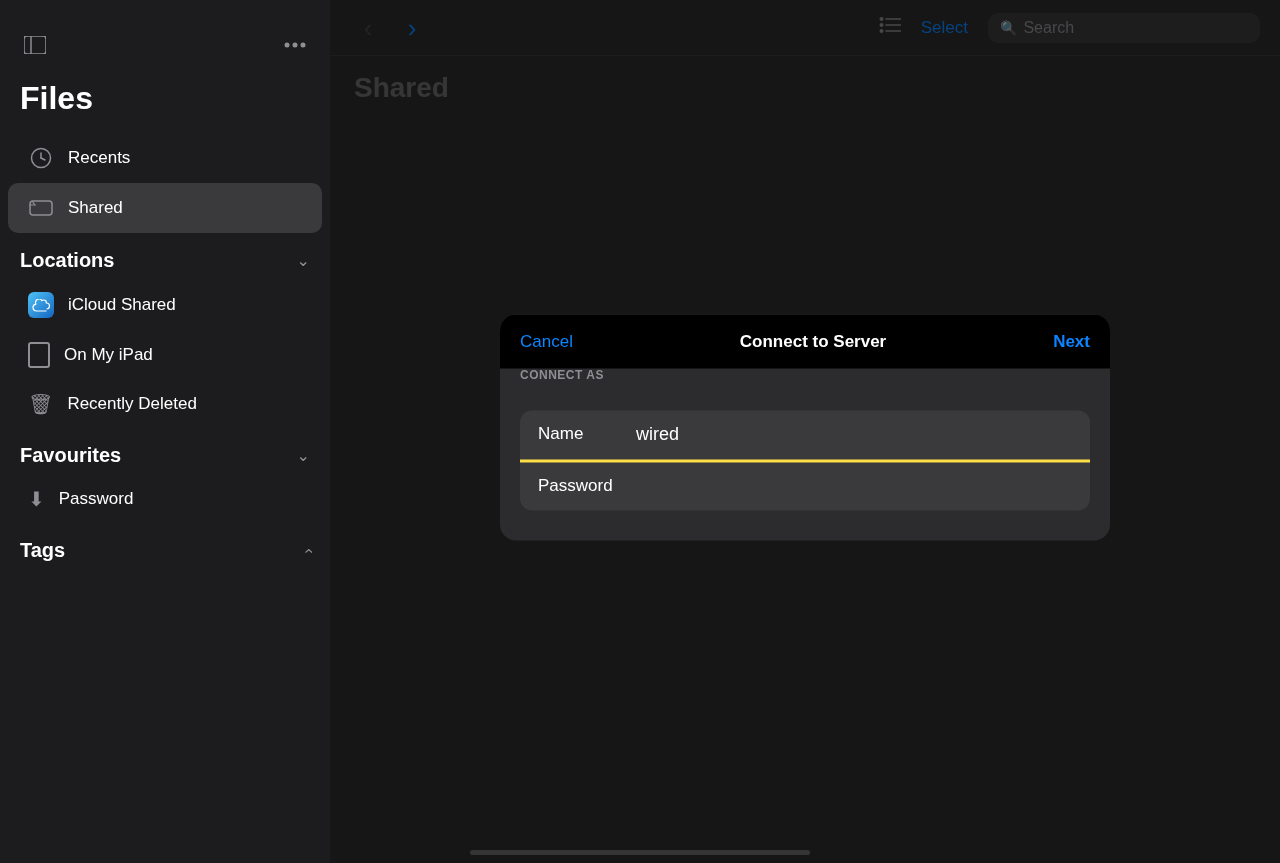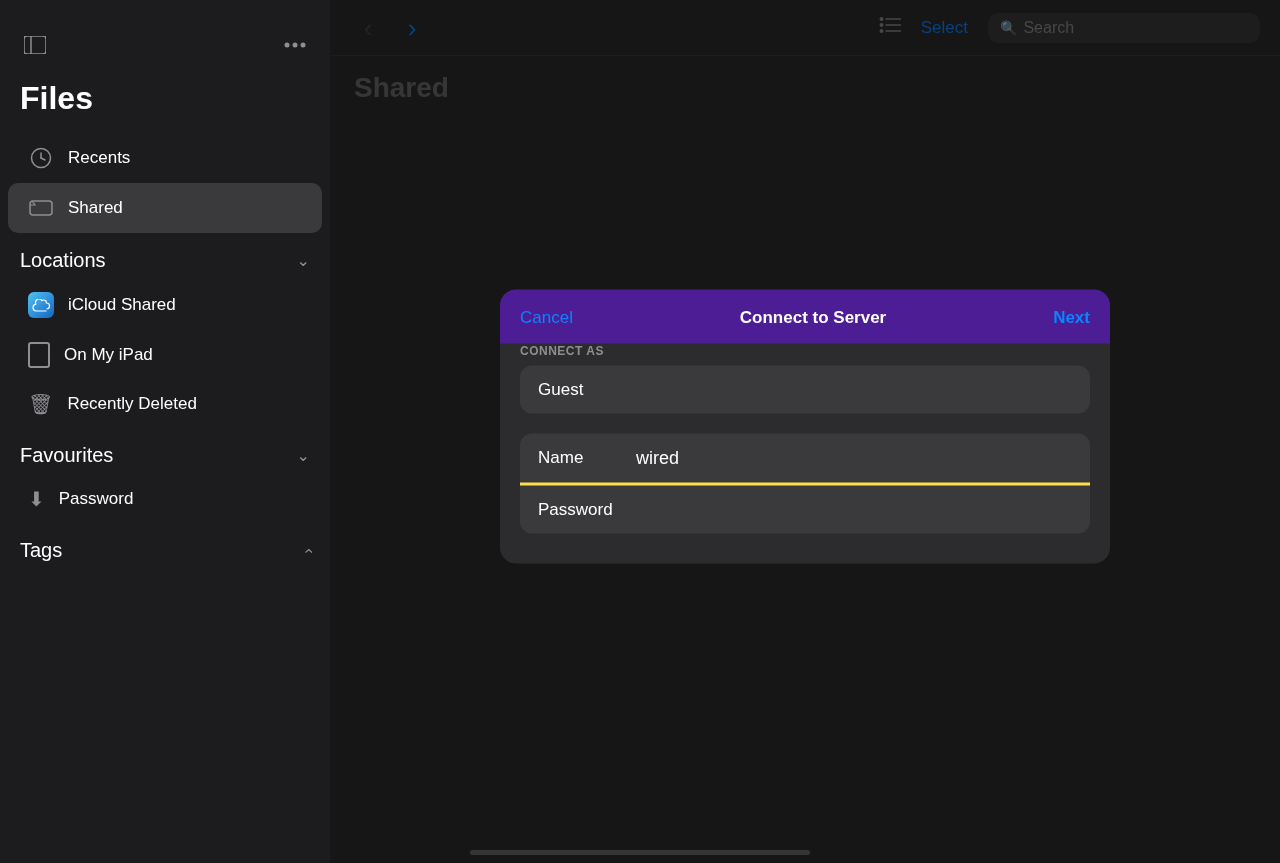--- a/index.html
+++ b/index.html
@@ -75,21 +75,21 @@
 
     .sidebar-section-header {
       display: flex;
       align-items: center;
       justify-content: space-between;
       padding: 16px 20px 8px 20px;
     }
 
     .sidebar-section-title {
       font-size: 20px;
-      font-weight: 400;
+      font-weight: 700;
       color: #ffffff;
     }
 
     .sidebar-section-chevron {
       color: #8e8e93;
       font-size: 16px;
     }
 
     
     .icloud-icon {
@@ -219,21 +219,21 @@
       border-radius: 16px;
       overflow: hidden;
       z-index: 20;
     }
 
     .modal-header {
       display: flex;
       align-items: center;
       justify-content: space-between;
       padding: 18px 20px 16px 20px;
-      background: #4c1d95;
+      background: #000000;
     }
 
     .modal-cancel {
       color: #0a84ff;
       font-size: 17px;
       cursor: pointer;
     }
 
     .modal-title {
       font-size: 17px;
@@ -456,23 +456,20 @@
       <span class="modal-cancel">Cancel</span>
       <span class="modal-title">Connect to Server</span>
       <span class="modal-next">Next</span>
     </div>
 
     <div class="modal-body">
 
       <div class="connect-as-label">CONNECT AS</div>
 
       <div class="option-group">
-        <div class="option-row">
-          <span>Guest</span>
-        </div>
       </div>
 
       <div class="form-group">
         <div class="form-row">
           <span class="form-label">Name</span>
           <span class="form-value">wired</span>
         </div>
         <div class="form-row">
           <span class="form-label">Password</span>
           <span class="form-placeholder"></span>

